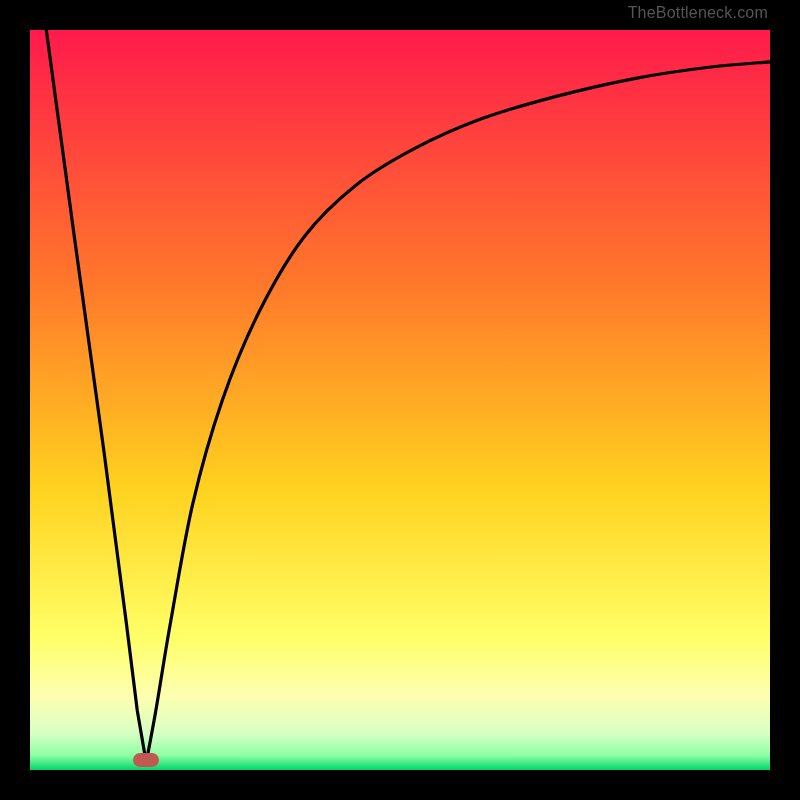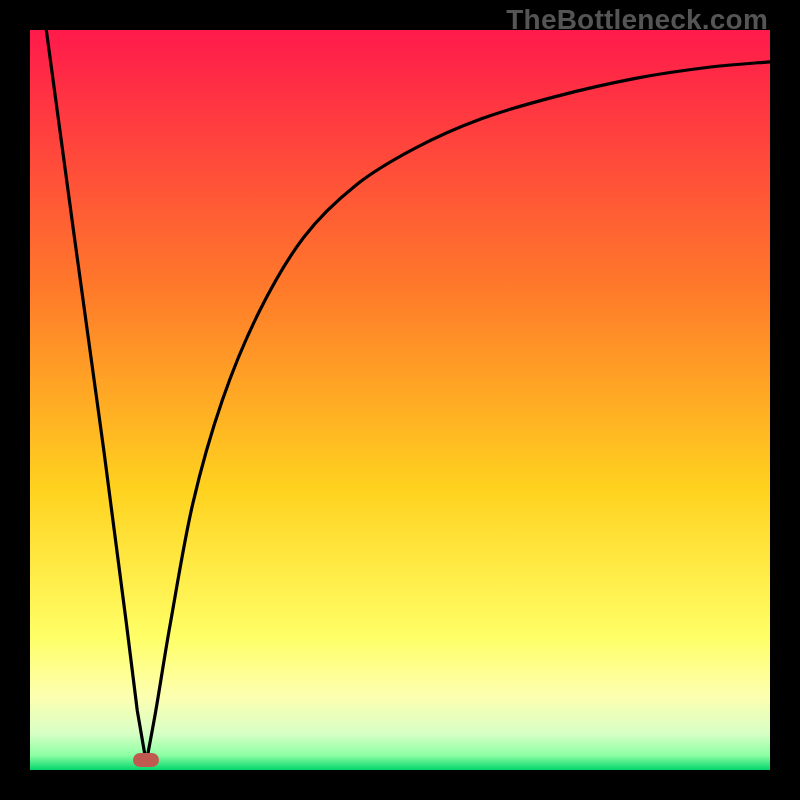--- a/index.html
+++ b/index.html
@@ -22,22 +22,22 @@
     left: 30px;
     top: 30px;
     width: 740px;
     height: 740px;
     
   }
   .watermark {
     position: absolute;
     top: 4px;
     right: 32px;
-    font-size: 28px;
-    font-weight: 700;
+    font-size: 16px;
+    font-weight: 400;
     color: #555;
     letter-spacing: 0.2px;
   }
   svg.curve {
     position: absolute;
     left: 0; top: 0;
     width: 740px; height: 740px;
     overflow: visible;
   }
   .marker {

